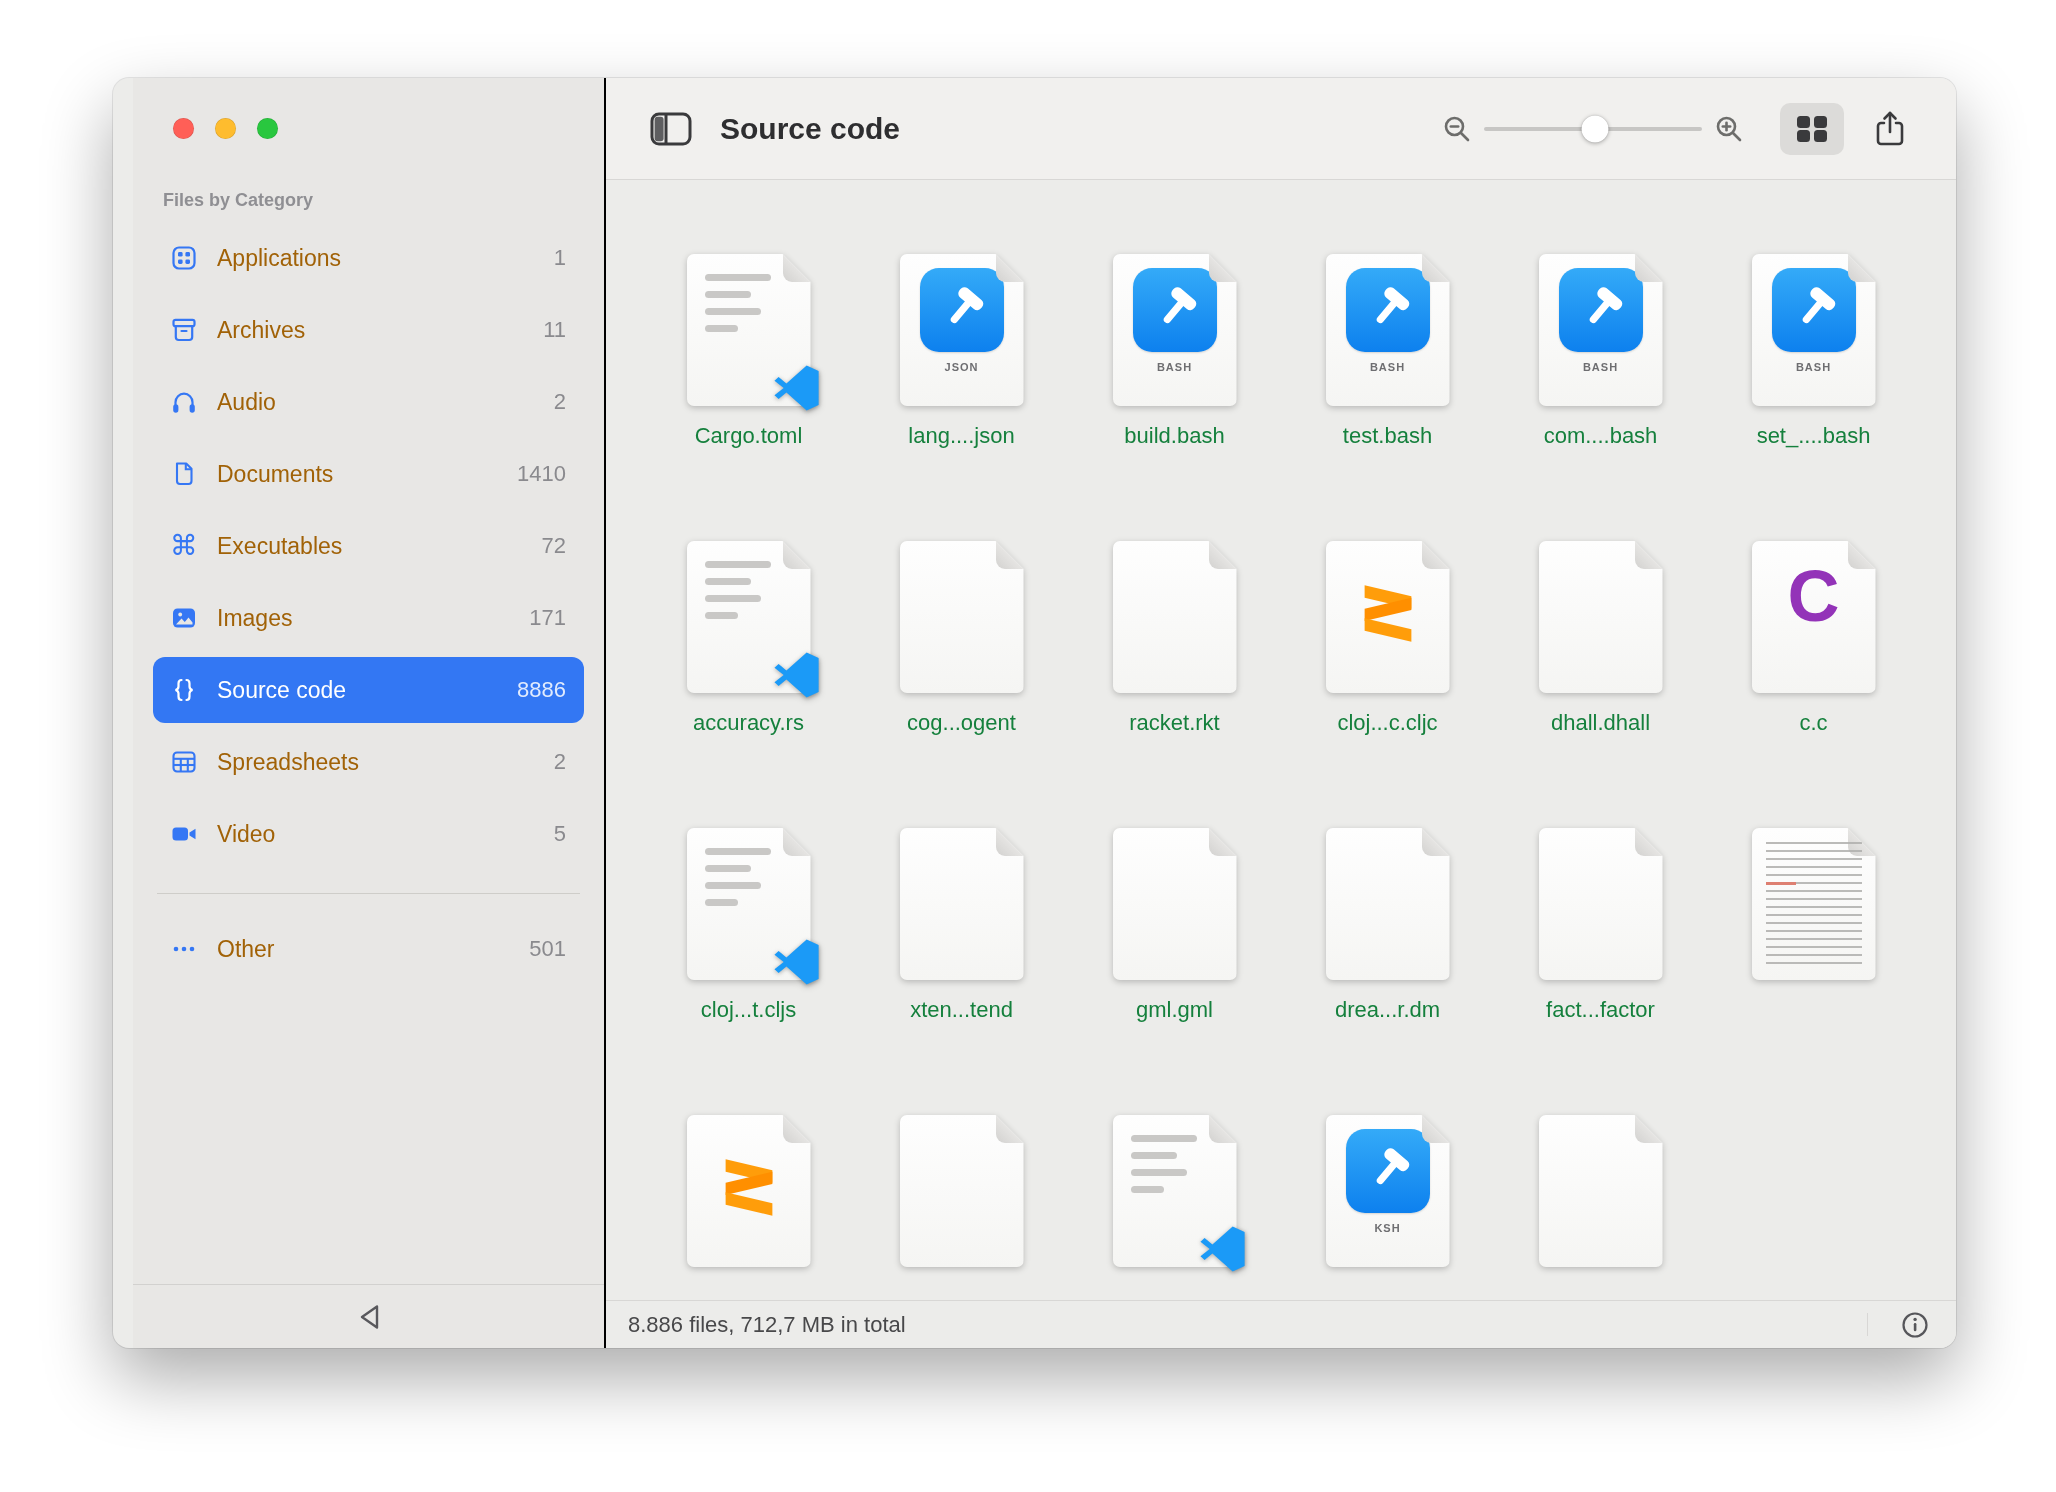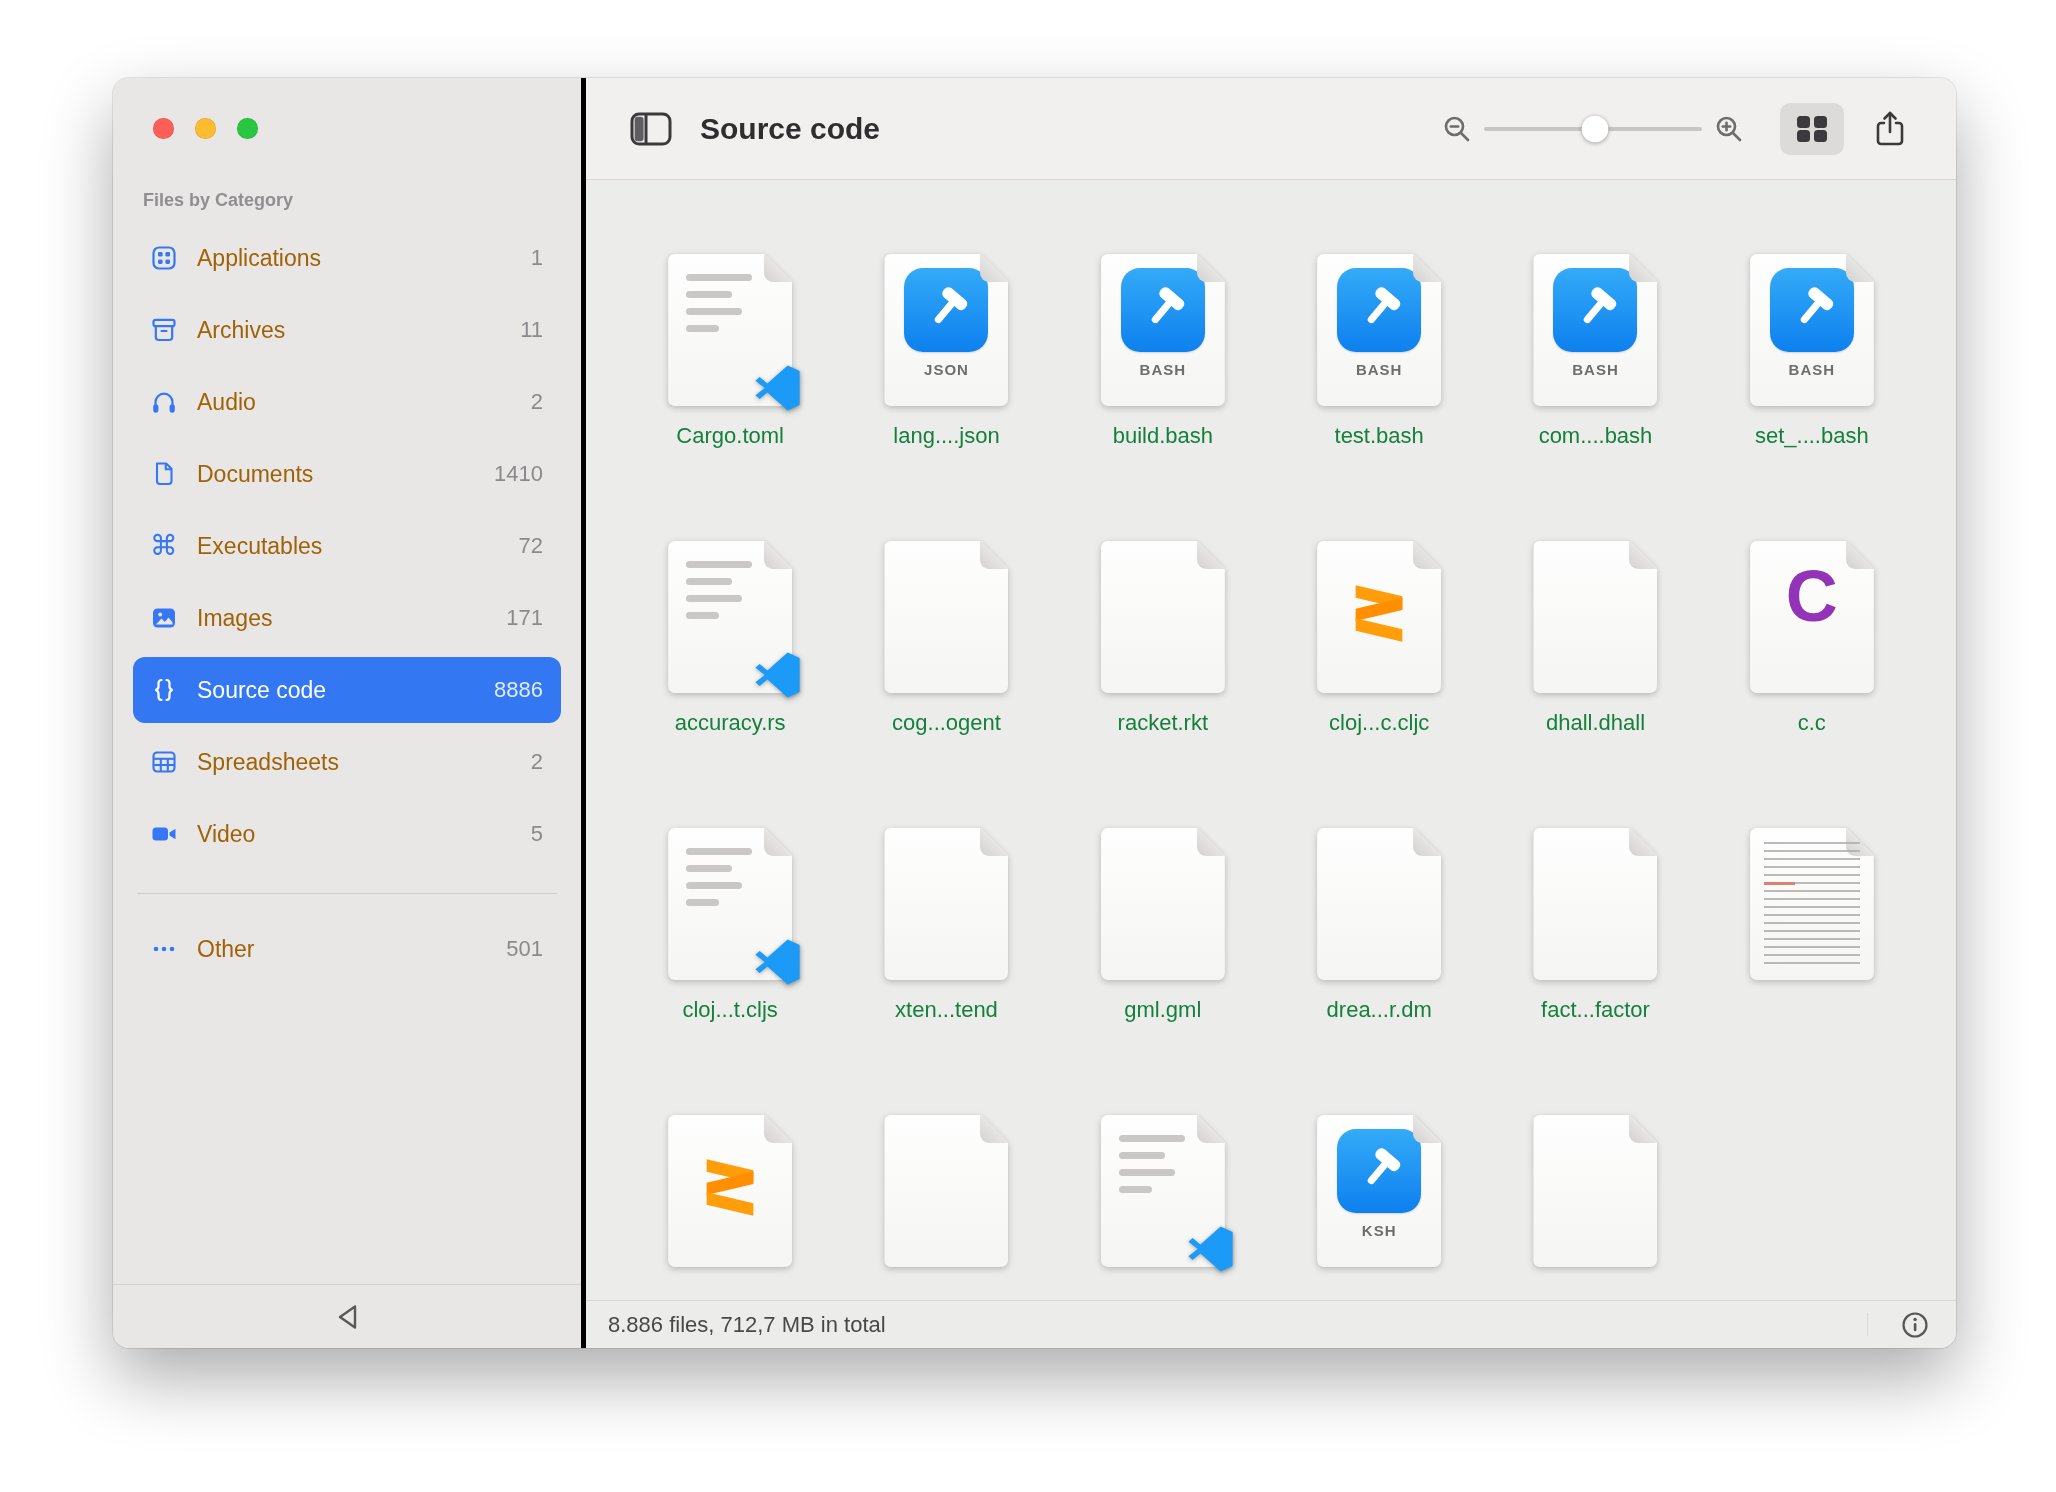--- a/index.html
+++ b/index.html
@@ -4,22 +4,22 @@
 <style>
   * { margin:0; padding:0; box-sizing:border-box; }
   html,body { width:2056px; height:1492px; background:#ffffff; overflow:hidden;
               font-family:"Liberation Sans", sans-serif; cursor:default; }
 
   .window { position:absolute; left:113px; top:78px; width:1843px; height:1270px;
             border-radius:16px; overflow:hidden; display:flex; background:#ececea;
             box-shadow:0 30px 70px rgba(0,0,0,.33), 0 0 0 1px rgba(0,0,0,.09); }
 
   
-  .sidebar { width:473px; flex:none; background:#e8e7e5; border-right:5px solid #000000;
-             position:relative; display:flex; flex-direction:column; }
+  .sidebar { width:473px; flex:none; background:#e8e7e5; border-right:2px solid #000000;
+             position:relative; display:flex; flex-direction:column;margin-left:20px; }
   .traffic { position:absolute; top:40px; left:40px; display:flex; gap:21px; }
   .tl { width:21px; height:21px; border-radius:50%; box-shadow:inset 0 0 0 .5px rgba(0,0,0,.15); }
   .tl.red{background:#ff5f57}.tl.yellow{background:#febc2e}.tl.green{background:#29c73f}
 
   .side-title { margin:112px 0 14px 30px; font-size:18px; font-weight:700; color:#8f8f93; }
   .side-list { flex:1; overflow:hidden; }
   .side-item { margin:0 20px 6px; height:66px; border-radius:12px; display:flex;
                align-items:center; padding:0 18px 0 12px; }
   .s-icon { width:38px; height:32px; display:flex; align-items:center; justify-content:center;
             color:#3577f4; flex:none; }
@@ -62,21 +62,21 @@
   .lines { position:absolute; top:20px; left:18px; right:34px; display:flex; flex-direction:column; gap:10px; }
   .lines i { height:7px; border-radius:3.5px; background:#c9c8c6; }
   .lines i:nth-child(1){width:92%}.lines i:nth-child(2){width:64%}
   .lines i:nth-child(3){width:78%}.lines i:nth-child(4){width:46%}
   .vsc { position:absolute; right:-9px; bottom:-5px; width:46px; height:46px;
          filter:drop-shadow(0 1px 2px rgba(0,0,0,.3)); }
   .appsq { margin-top:14px; width:84px; height:84px; border-radius:19px;
            background:linear-gradient(180deg,#34aaf8,#0d80ee);
            display:flex; align-items:center; justify-content:center;
            box-shadow:0 1px 2px rgba(0,0,0,.15); }
-  .kindlbl { margin-top:9px; font-size:15px; font-weight:700; letter-spacing:1px; color:#6e6e71; }
+  .kindlbl { margin-top:9px; font-size:11px; font-weight:700; letter-spacing:1px; color:#6e6e71; }
   .subS { margin-top:36px; }
   .cletter { margin-top:16px; font-size:72px; font-weight:700; color:#9333b8; line-height:1.1; }
   .micro { position:absolute; inset:14px 14px 12px 14px; opacity:.85;
            background:repeating-linear-gradient(to bottom, #b0afad 0px, #b0afad 2.5px,
                       rgba(0,0,0,0) 2.5px, rgba(0,0,0,0) 8px); }
   .micro::after { content:""; position:absolute; left:0; top:40px; width:32%; height:2.5px; background:#d96a5a; }
   .fname { margin-top:17px; font-size:22px; color:#15803d; max-width:205px; text-align:center;
            white-space:nowrap; overflow:hidden; }
 
   .main-status { height:48px; flex:none; border-top:1px solid #d8d7d5; background:#ececea;

